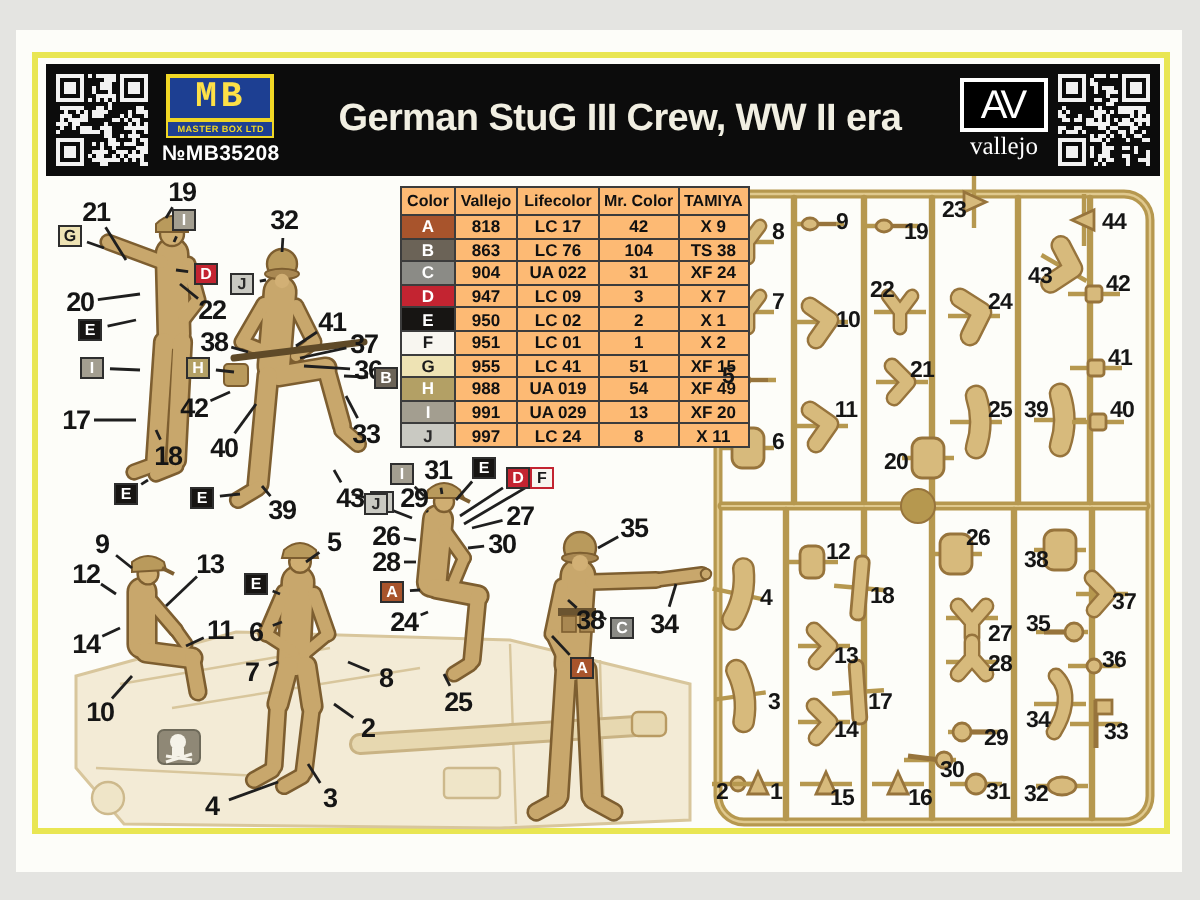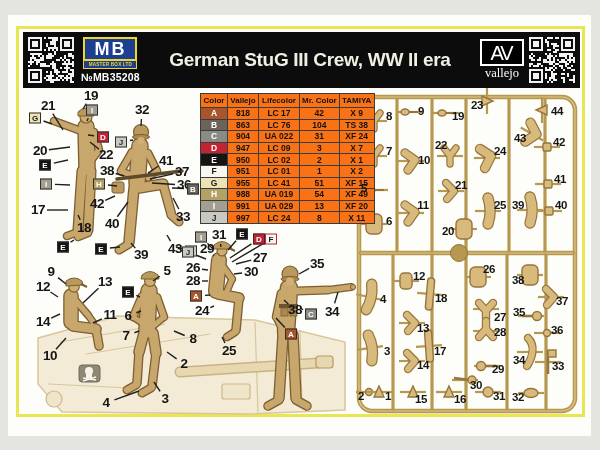--- a/index.html
+++ b/index.html
@@ -13,35 +13,35 @@
   .header{
     position:absolute;left:23px;top:32px;width:557px;height:56px;background:#0c0c0c;
     display:flex;align-items:center;padding:0 5px;box-sizing:border-box;z-index:4;
   }
   .qr{width:46px;height:46px;flex:none}
   .mb-wrap{margin-left:7px;flex:none;display:flex;flex-direction:column;align-items:center}
   .mb-box{
     width:54px;height:24px;background:#1d3f92;border:2px solid #f0d725;box-sizing:border-box;
     display:flex;align-items:center;justify-content:center;
   }
-  .mb-letters{font-family:Liberation Sans, sans-serif;font-weight:bold;font-size:18px;color:#ffffff;letter-spacing:2px;line-height:1}
+  .mb-letters{font-family:Liberation Mono, monospace;font-weight:bold;font-size:18px;color:#fde047;letter-spacing:2px;line-height:1}
   .mb-company{
     width:54px;box-sizing:border-box;background:#1d3f92;border:1px solid #f0d725;border-top:none;
     color:#f0d725;font-size:4.6px;font-weight:bold;text-align:center;padding:1px 0;letter-spacing:.2px;white-space:nowrap;
   }
   .mb-no{color:#ffffff;font-size:10.5px;font-weight:bold;margin-top:2px;letter-spacing:.2px}
   .titles{flex:1;text-align:center;color:#f1efe2;line-height:1.25;padding:0 2px}
   .title{font-size:19px;font-weight:bold;letter-spacing:-.3px;white-space:nowrap}
   .subtitle{font-size:19px;font-weight:bold;letter-spacing:-.3px;white-space:nowrap}
   .av-wrap{flex:none;display:flex;flex-direction:column;align-items:center;margin-right:5px}
   .av-box{width:44px;height:27px;background:#000;border:2px solid #fff;box-sizing:border-box;display:flex;align-items:center;justify-content:center}
   .av-letters{color:#fff;font-weight:normal;font-size:20px;letter-spacing:-2px;line-height:1;padding-right:2px}
   .av-name{color:#fff;font-family:"Liberation Serif",serif;font-size:12.5px;margin-top:0}
   
-  .paint-table{position:absolute;left:200px;top:93px;z-index:3;border-collapse:collapse;background:#f97316}
+  .paint-table{position:absolute;left:200px;top:93px;z-index:3;border-collapse:collapse;background:#fdba74}
   .paint-table th{border:1px solid #3c3c3c;font-size:8px;padding:1px 2px;height:11px;color:#111;white-space:nowrap}
   .paint-table td{border:1px solid #3c3c3c;font-size:8.5px;font-weight:bold;text-align:center;height:10.6px;padding:0 2px;color:#111;white-space:nowrap}
   .c-sw{width:22px}.c-v{width:26px}.c-lc{width:36px}.c-mr{width:30px}.c-t{width:30px}
   
   #scene{position:absolute;left:0;top:0;z-index:1}
   .num-label{
     position:absolute;transform:translate(-50%,-50%);z-index:5;
     font-weight:bold;font-size:13.5px;color:#151515;letter-spacing:-.6px;line-height:1;white-space:nowrap;
   }
   .sprue-num{font-size:11.5px;letter-spacing:-.4px}

